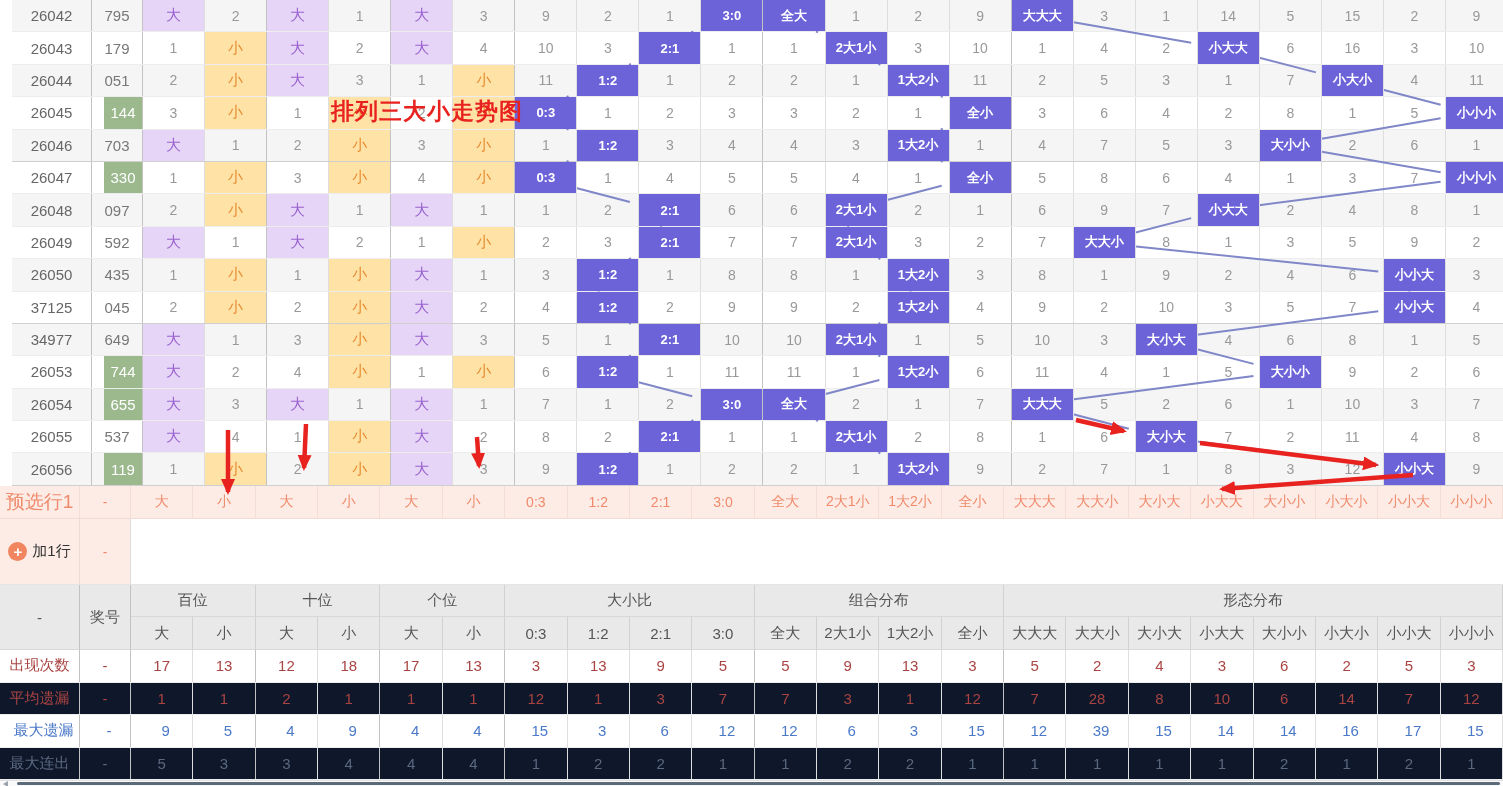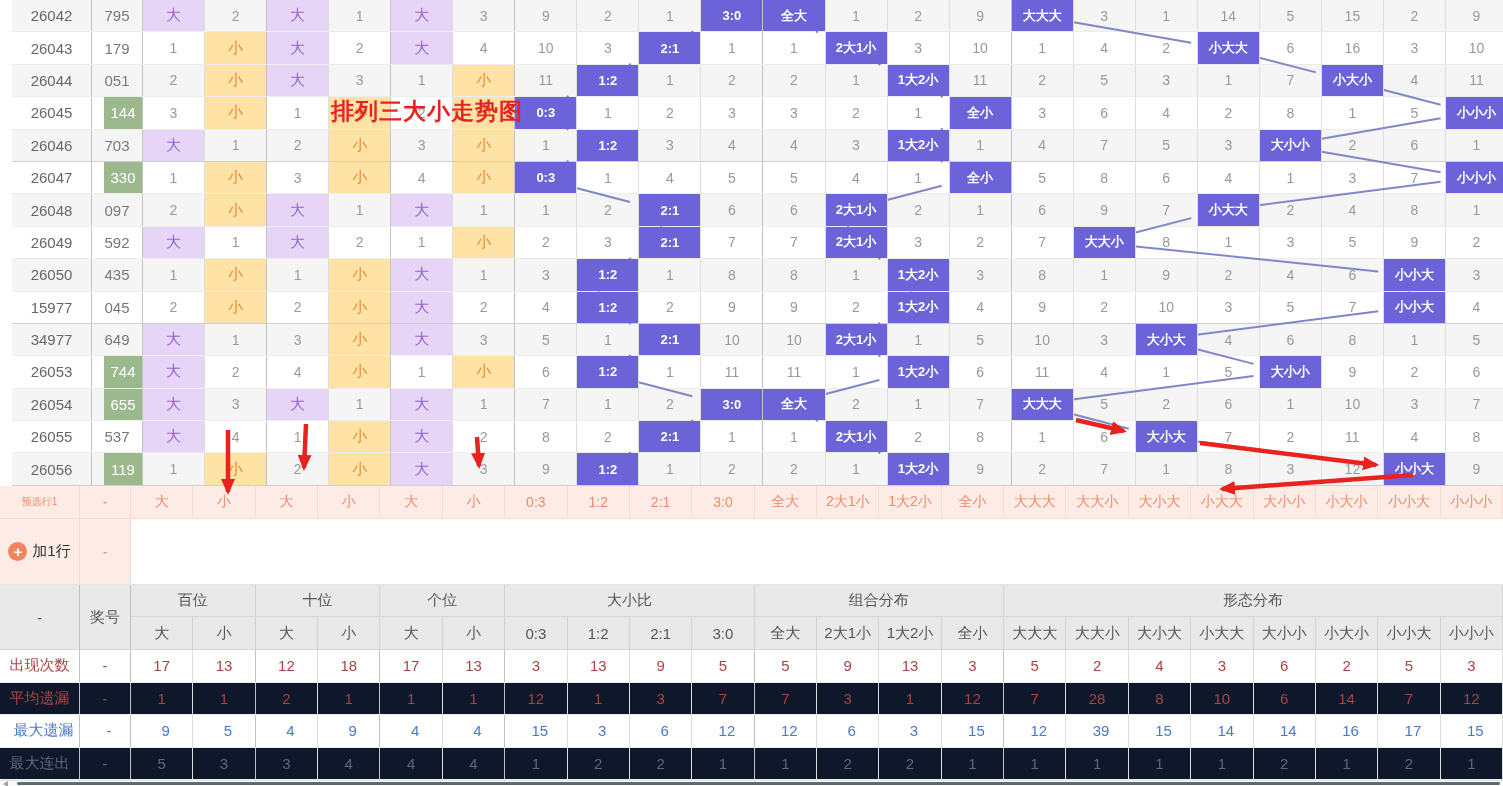--- a/index.html
+++ b/index.html
@@ -287,21 +287,21 @@
         <div class="cell t0">8</div>
         <div class="cell t0">1</div>
         <div class="cell t0">9</div>
         <div class="cell t0">2</div>
         <div class="cell t0">4</div>
         <div class="cell t0">6</div>
         <div class="cell t3">小小大</div>
         <div class="cell t0">3</div>
       </div>
       <div class="t-row grid24 grp">
-        <div class="cell period gb">15977</div>
+        <div class="cell period gb">37125</div>
         <div class="cell prize gb">045</div>
         <div class="cell t0">2</div>
         <div class="cell t2 gb">小</div>
         <div class="cell t0">2</div>
         <div class="cell t2 gb">小</div>
         <div class="cell t1">大</div>
         <div class="cell t0 gb">2</div>
         <div class="cell t0">4</div>
         <div class="cell t3">1:2</div>
         <div class="cell t0">2</div>
@@ -490,21 +490,21 @@
       <line x1="1128.8125" y1="245.66858768979253" x2="1378.265625" y2="271.58141231020744" stroke="#8087c8" stroke-width="2"></line>
       <line x1="1409.4453125" y1="290.515625" x2="1409.4453125" y2="291.515625" stroke="#8087c8" stroke-width="2"></line>
       <line x1="1378.265625" y1="311.25951201847795" x2="1191.171875" y2="335.55298798152205" stroke="#8087c8" stroke-width="2"></line>
       <line x1="1191.171875" y1="347.69871153695584" x2="1253.53125" y2="363.8930096108675" stroke="#8087c8" stroke-width="2"></line>
       <line x1="1253.53125" y1="376.04177644456627" x2="1066.453125" y2="400.33322355543373" stroke="#8087c8" stroke-width="2"></line>
       <line x1="1066.453125" y1="412.4819903891325" x2="1128.8125" y2="428.67628846304416" stroke="#8087c8" stroke-width="2"></line>
       <line x1="1191.171875" y1="440.82201201847795" x2="1378.265625" y2="465.11548798152205" stroke="#8087c8" stroke-width="2"></line>
     </svg>
   <div id="presel-host">
       <div class="t-row grid24 presel-row" style="height: 33px;">
-        <div class="cell gb" style="font-size: 10px;">预选行1</div>
+        <div class="cell gb" style="font-size: 19px;">预选行1</div>
         <div class="cell gb">-</div>
         <div class="cell">大</div>
         <div class="cell gb">小</div>
         <div class="cell">大</div>
         <div class="cell gb">小</div>
         <div class="cell">大</div>
         <div class="cell gb">小</div>
         <div class="cell">0:3</div>
         <div class="cell">1:2</div>
         <div class="cell">2:1</div>

